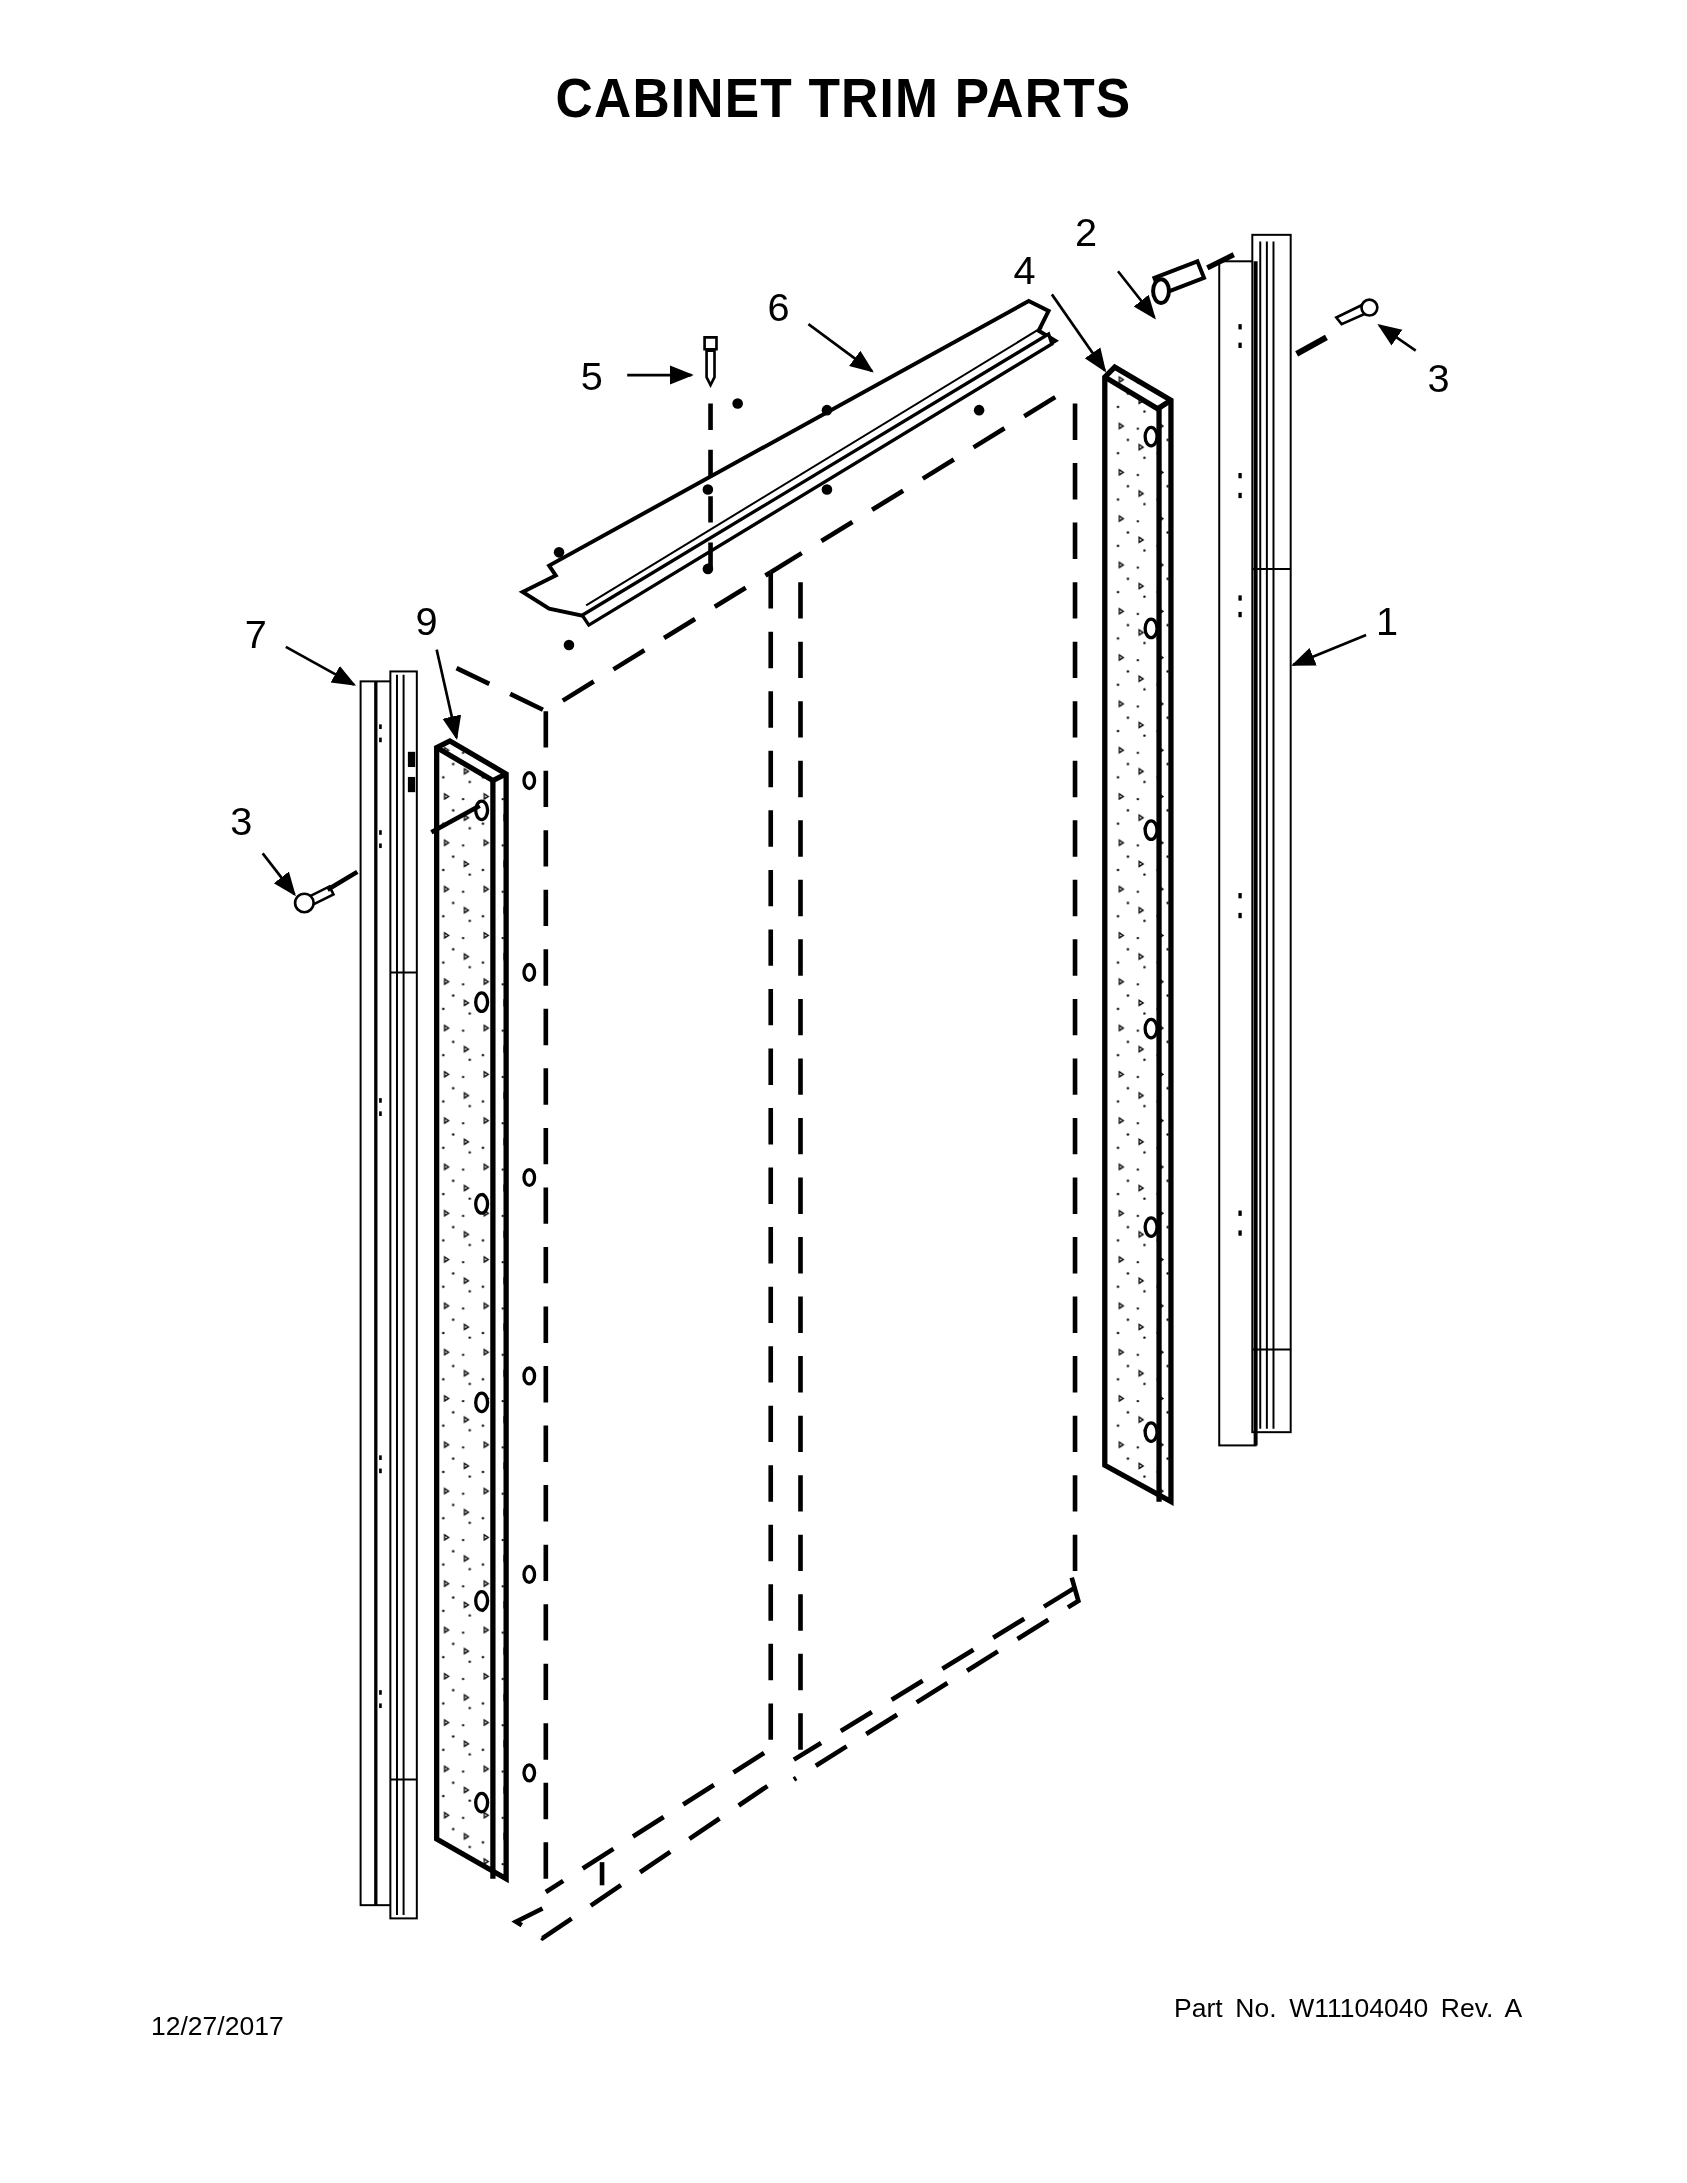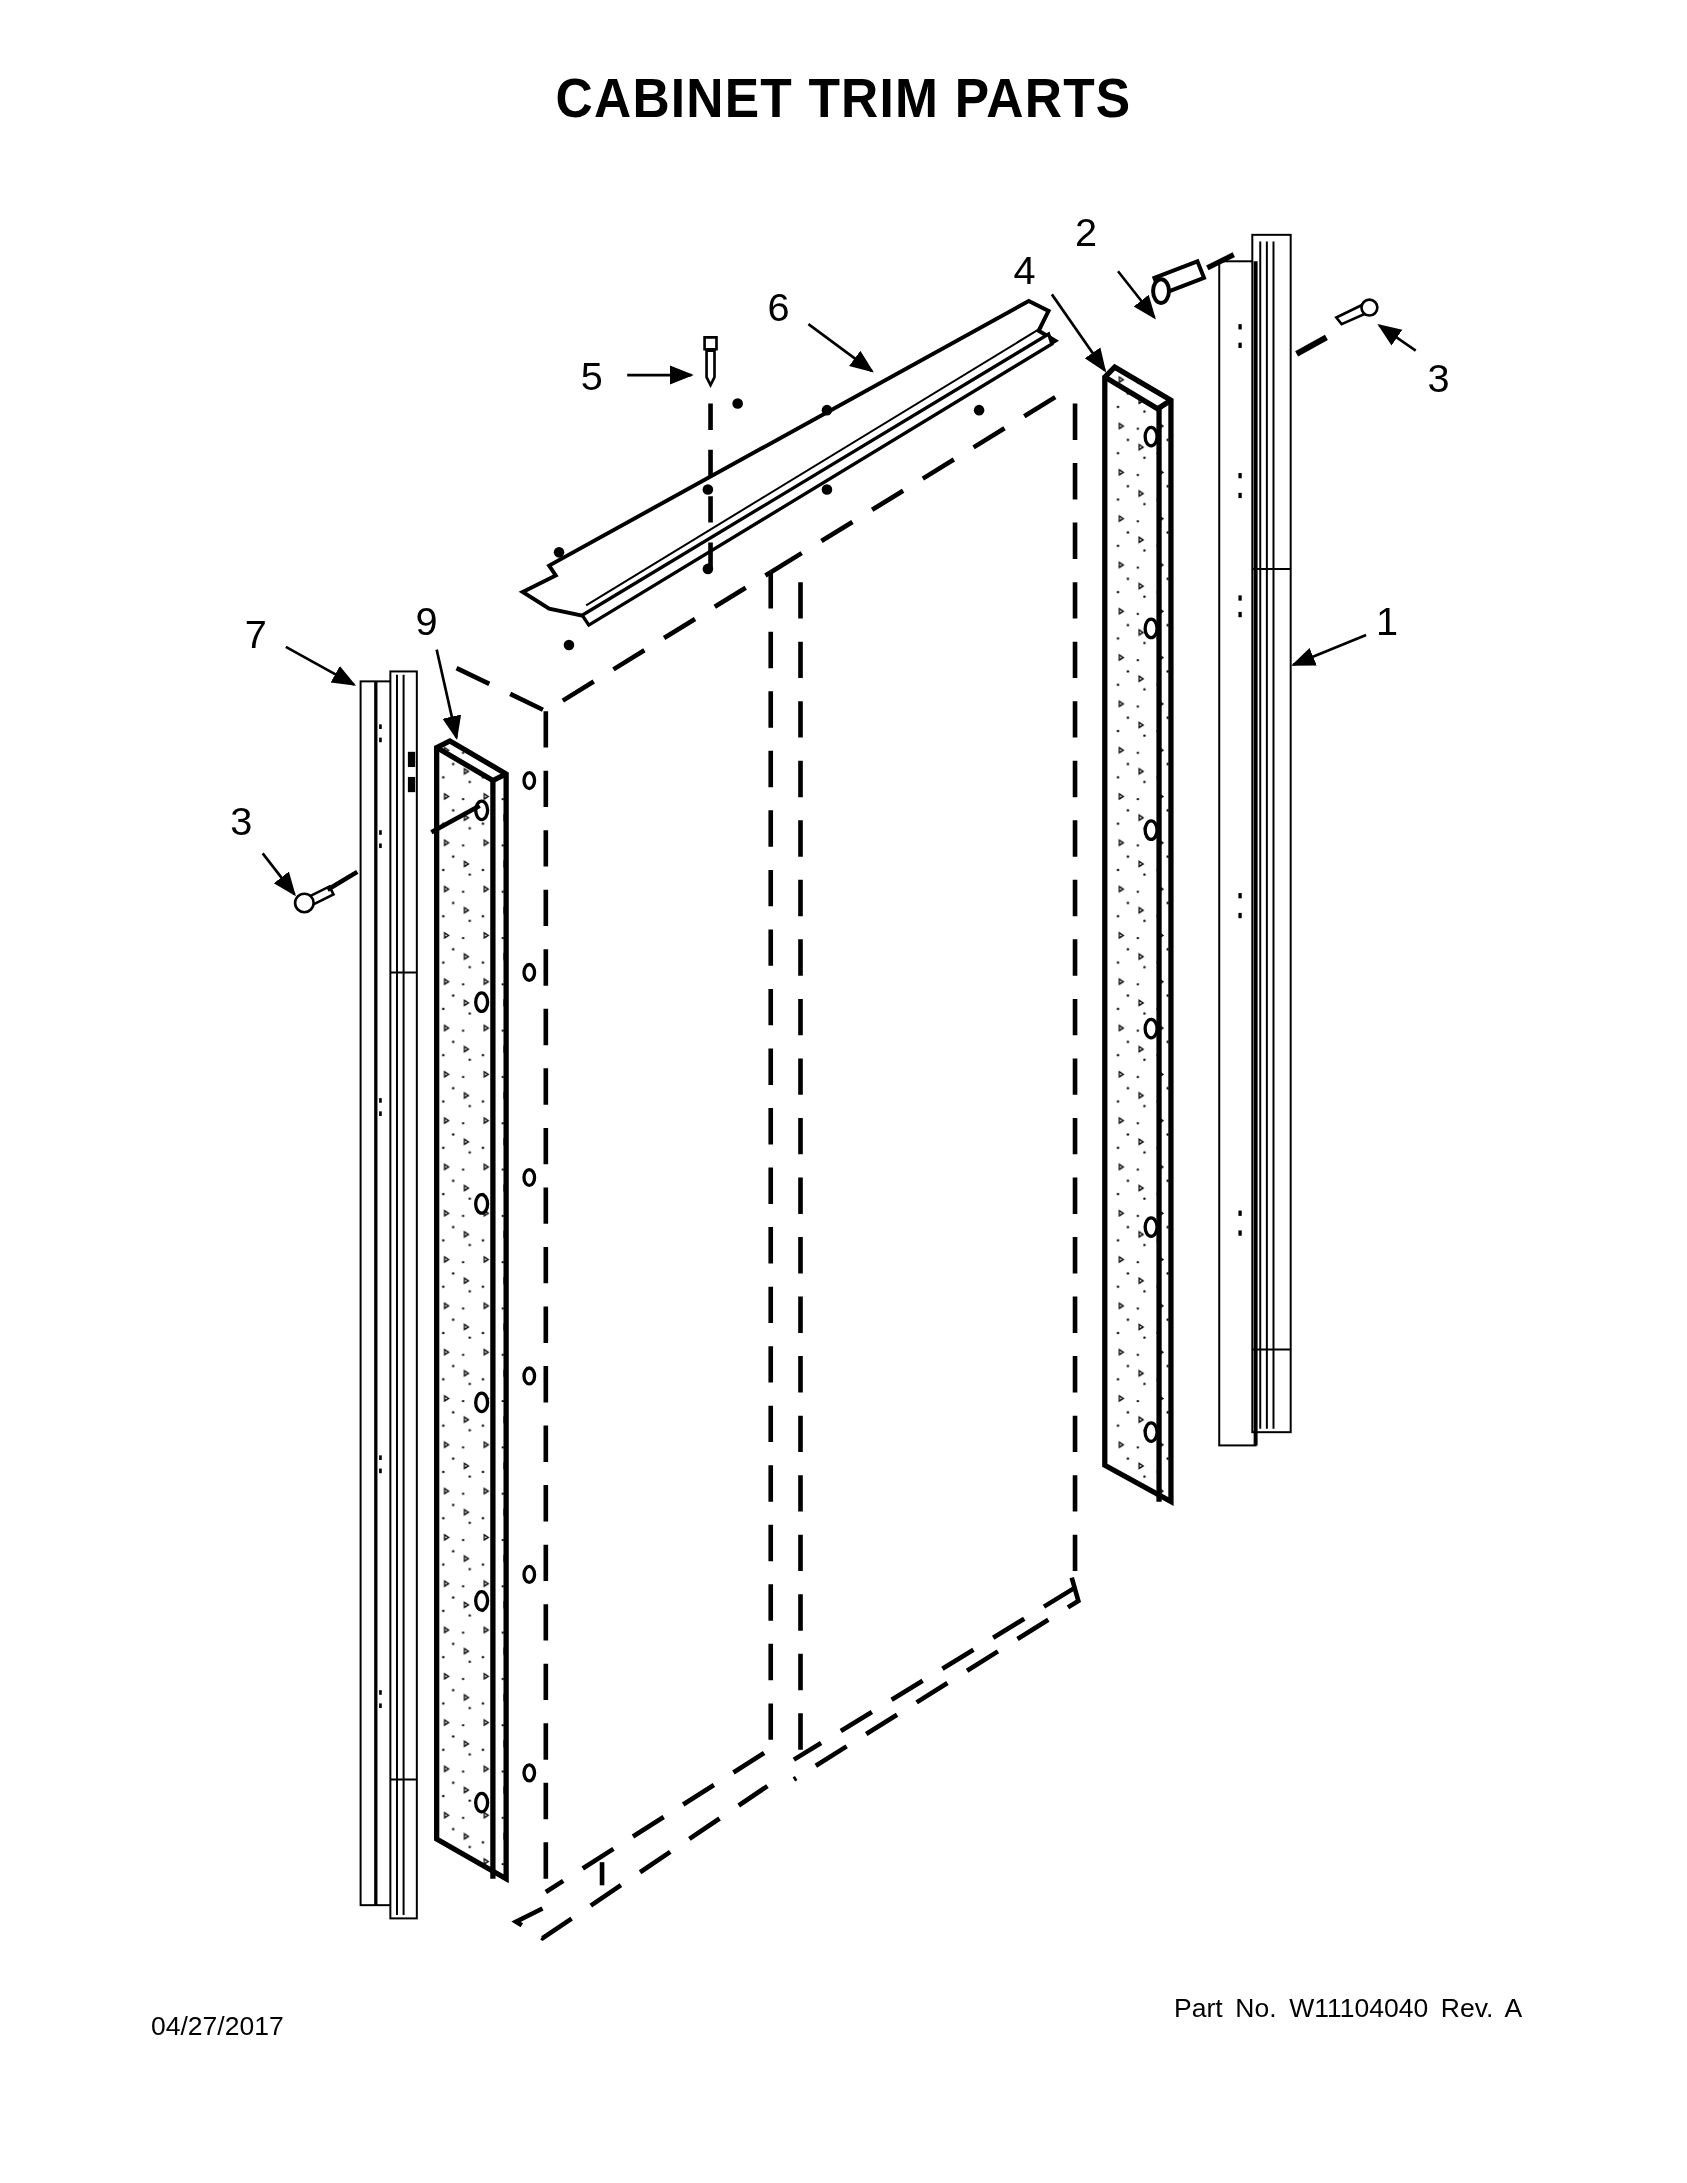--- a/index.html
+++ b/index.html
@@ -185,15 +185,15 @@
     <text class="callout" x="2158" y="592">3</text>
     <text class="callout" x="348" y="1262">3</text>
     <text class="callout" x="1532" y="430">4</text>
     <text class="callout" x="878" y="590">5</text>
     <text class="callout" x="1160" y="485">6</text>
     <text class="callout" x="370" y="980">7</text>
     <text class="callout" x="628" y="960">9</text>
   </g>
 </svg>
 
-<div class="footer-date">04/27/2017</div>
+<div class="footer-date">12/27/2017</div>
 <div class="footer-part">Part No.  W11104040  Rev.  A</div>
 
 
 </body></html>

